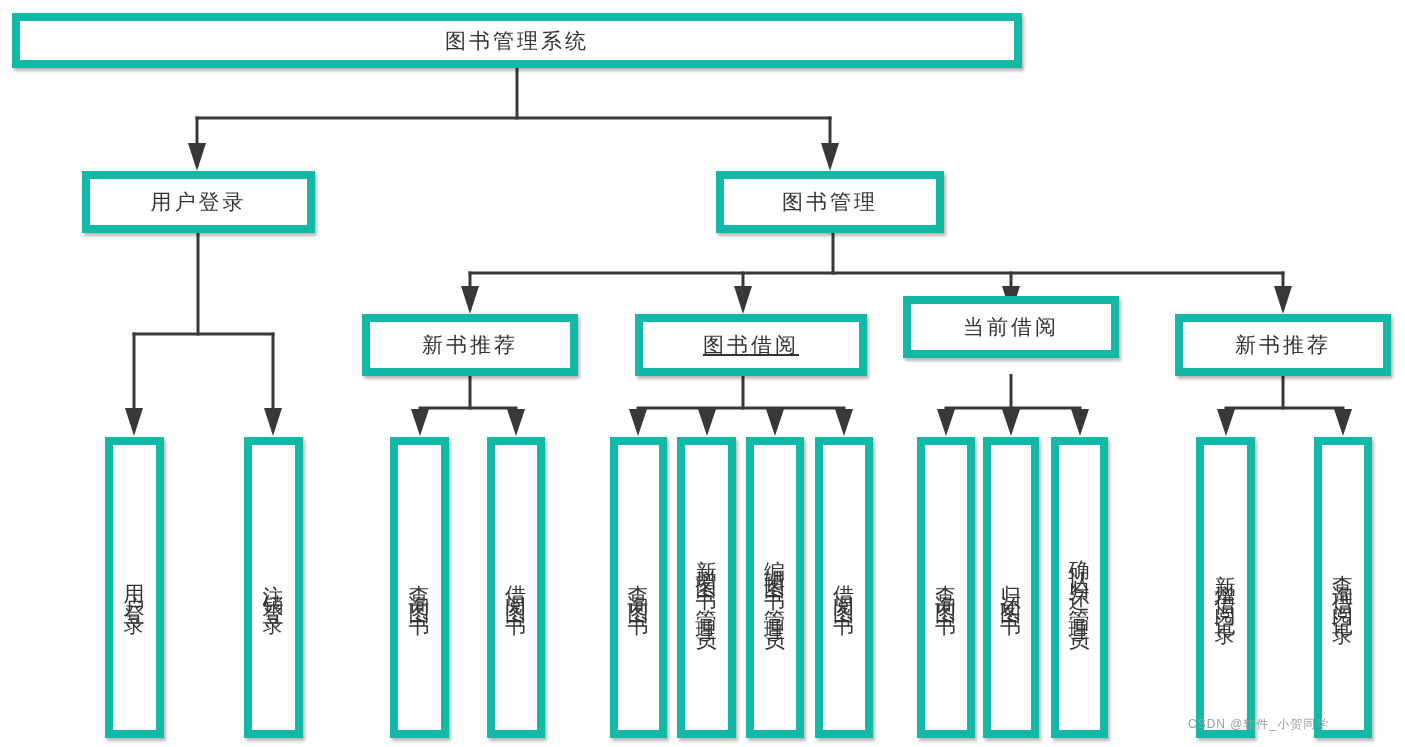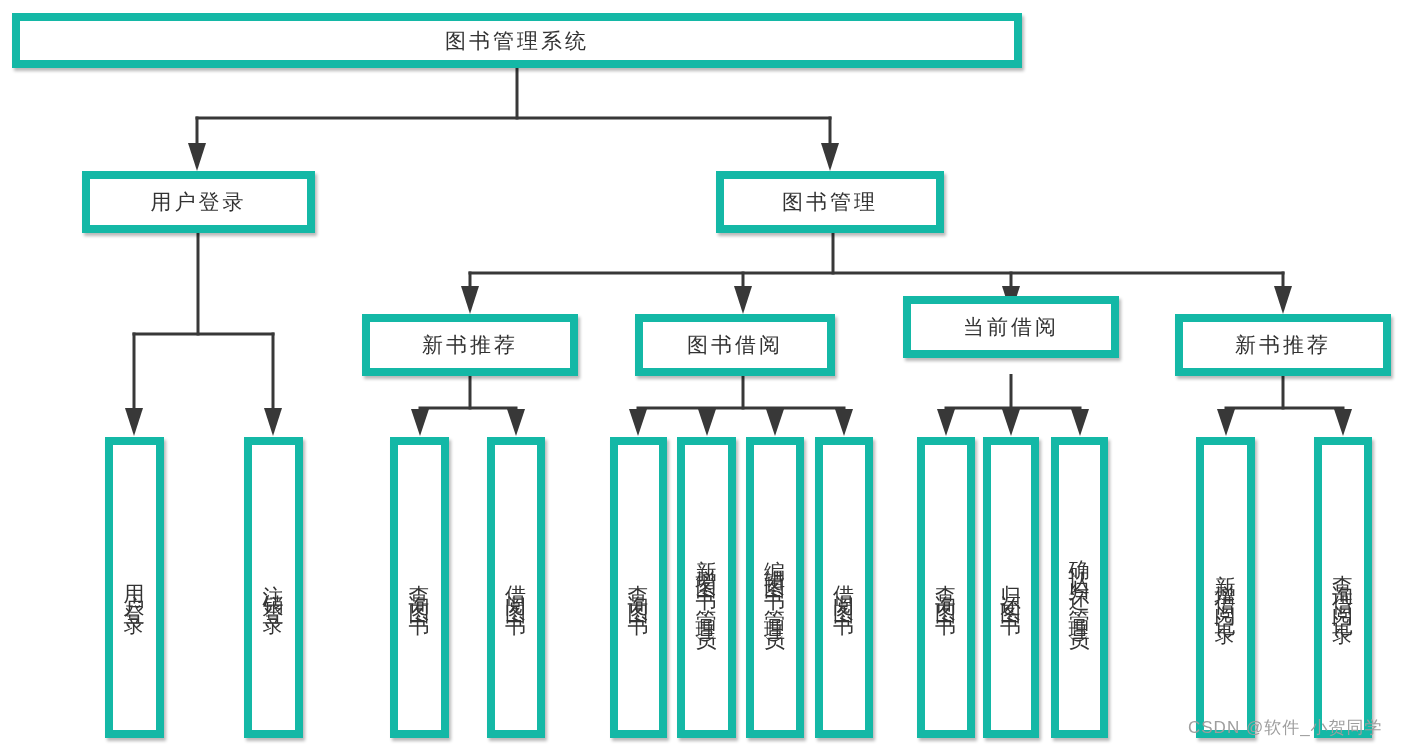--- a/index.html
+++ b/index.html
@@ -30,21 +30,21 @@
     text-orientation: mixed;
     font-size: 21px;
     line-height: 1;
     letter-spacing: 10px;
     white-space: nowrap;
   }
   #watermark {
     position: absolute;
     left: 1188px;
     top: 716px;
-    font-size: 17px;
+    font-size: 12px;
     letter-spacing: 1px;
     color: #9e9e9e;
     white-space: nowrap;
     z-index: 5;
   }
 </style>
 </head>
 <body>
 
 <div id="stage">
@@ -112,21 +112,21 @@
   <div class="node h-node" style="left:82px; top:171px; width:233px; height:62px;">
     <span>用户登录</span>
   </div>
   <div class="node h-node" style="left:716px; top:171px; width:228px; height:62px;">
     <span>图书管理</span>
   </div>
 
   <div class="node h-node" style="left:362px; top:314px; width:216px; height:62px;">
     <span>新书推荐</span>
   </div>
-  <div class="node h-node" style="left:635px; top:314px; width:200px; height:62px;">
+  <div class="node h-node" style="left:635px; top:314px; width:232px; height:62px;text-decoration:underline;">
     <span>图书借阅</span>
   </div>
   <div class="node h-node" style="left:903px; top:296px; width:216px; height:62px;">
     <span>当前借阅</span>
   </div>
   <div class="node h-node" style="left:1175px; top:314px; width:216px; height:62px;">
     <span>新书推荐</span>
   </div>
 
   <div class="node v-node" style="left:105px; top:437px; width:59px; height:301px;">

